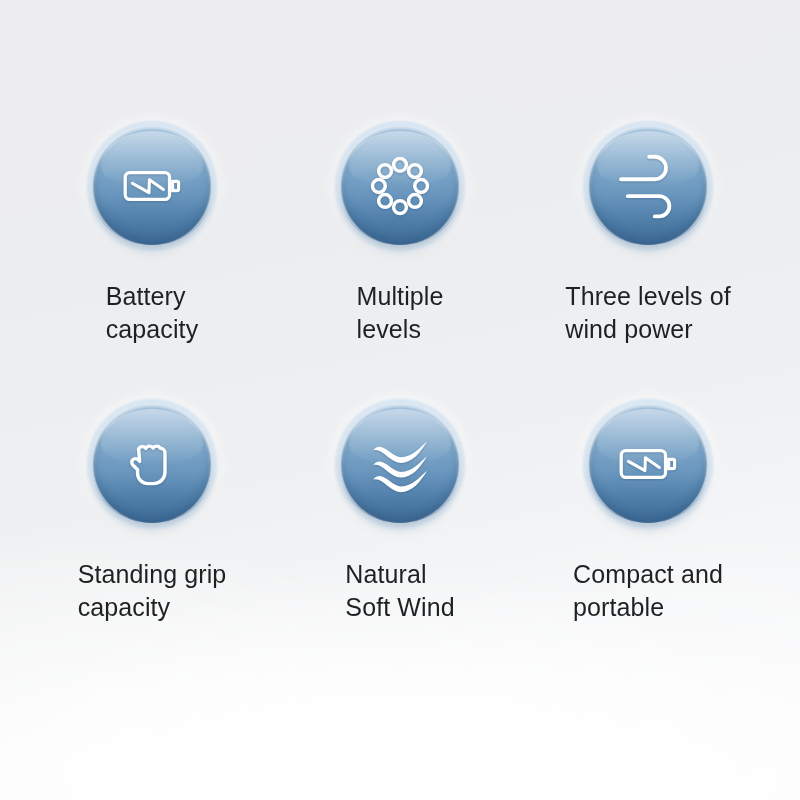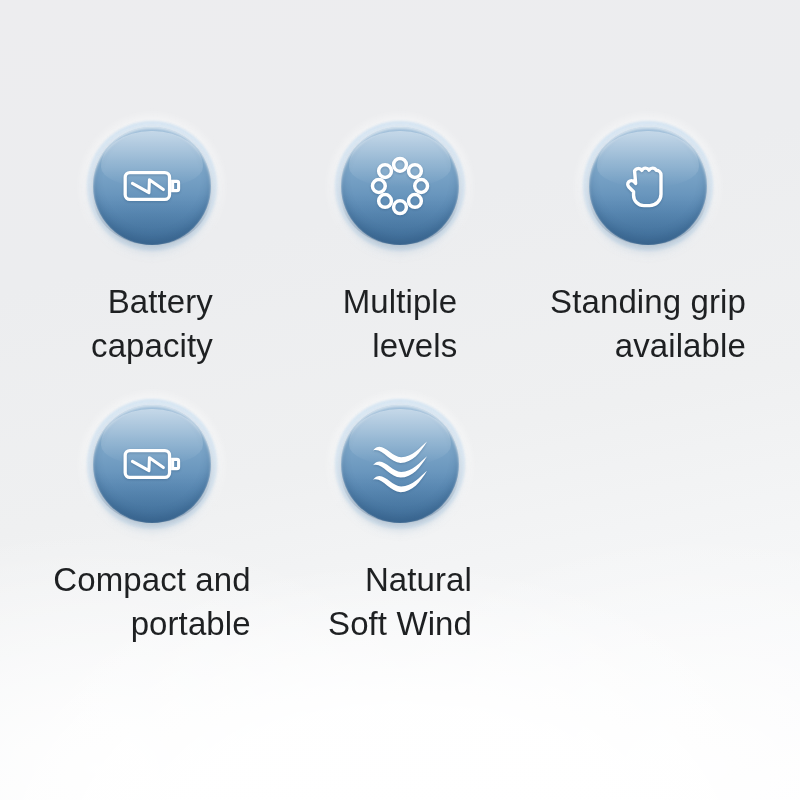--- a/index.html
+++ b/index.html
@@ -152,23 +152,23 @@
     width: 66px;
     height: 66px;
     display: block;
     filter: drop-shadow(0 1px 1px rgba(40,80,120,0.35));
   }
   .icon-svg.wide { width: 72px; height: 72px; }
 
   
   .caption {
     margin-top: 20px;
-    text-align: right;
+    text-align: left;
     color: #1e2022;
-    font-size: 33px;
+    font-size: 25px;
     line-height: 1.32;
     letter-spacing: 0.1px;
     white-space: pre-line;
     font-weight: 400;
   }
 </style>
 </head>
 <body>
 
 <div id="feature-board">
@@ -204,20 +204,35 @@
               <circle cx="11.5" cy="32" r="6.2"></circle>
               <circle cx="17.5" cy="17.5" r="6.2"></circle>
             </g>
           </svg>
         </div>
       </div>
       <div class="caption">Multiple
 levels</div>
     </div>
 
+    <div class="feature">
+      <div class="orb-wrap">
+        <div class="orb-ring"></div>
+        <div class="orb">
+          <svg class="icon-svg wide" viewBox="0 0 64 64">
+            <g fill="none" stroke="#ffffff" stroke-width="3.4" stroke-linecap="round">
+              <path d="M8 26 H38 a10 10 0 0 0 0 -20 H33"></path>
+              <path d="M14 41 H42 a9 9 0 0 1 0 18 H38"></path>
+            </g>
+          </svg>
+        </div>
+      </div>
+      <div class="caption">Three levels of
+wind power</div>
+    </div>
 
     <div class="feature">
       <div class="orb-wrap">
         <div class="orb-ring"></div>
         <div class="orb">
           <svg class="icon-svg" viewBox="0 0 64 64">
             <path d="M19 17.5
                      a4 4 0 0 1 7 -0.6
                      a4 4 0 0 1 7 -0.3
                      a4 4 0 0 1 7 0.2
@@ -228,36 +243,21 @@
                      a10 10 0 0 1 -10 -10
                      v-3.5
                      l-4.6 -4.6
                      a3.6 3.6 0 0 1 5.1 -5.1
                      L20 29.5
                      z" fill="none" stroke="#ffffff" stroke-width="3.3" stroke-linejoin="round" stroke-linecap="round"></path>
           </svg>
         </div>
       </div>
       <div class="caption">Standing grip
-available</div>
-    </div>
-
-    <div class="feature">
-      <div class="orb-wrap">
-        <div class="orb-ring"></div>
-        <div class="orb">
-          <svg class="icon-svg" viewBox="0 0 64 64">
-            <rect x="6" y="19" width="43" height="26" rx="4.5" ry="4.5" fill="none" stroke="#ffffff" stroke-width="3.2"></rect>
-            <path d="M52 27.5 h4.2 a1.6 1.6 0 0 1 1.6 1.6 v5.8 a1.6 1.6 0 0 1 -1.6 1.6 H52 z" fill="none" stroke="#ffffff" stroke-width="3"></path>
-            <path d="M13 29.5 L29 38.5 L29.5 26 L43 35.5" fill="none" stroke="#ffffff" stroke-width="3" stroke-linecap="round" stroke-linejoin="round"></path>
-          </svg>
-        </div>
-      </div>
-      <div class="caption">Compact and
-portable</div>
+capacity</div>
     </div>
 
     <div class="feature">
       <div class="orb-wrap">
         <div class="orb-ring"></div>
         <div class="orb">
           <svg class="icon-svg wide" viewBox="0 0 64 64">
             <g fill="#ffffff">
               <path d="M8 20 C16 10, 24 26, 33 26 C43 26, 50 17, 56 12
                        C50 22, 43 31, 32.5 31 C23 31, 16 17, 8 20 Z"></path>
@@ -266,14 +266,29 @@
               <path d="M8 46 C16 36, 24 52, 33 52 C43 52, 50 43, 56 38
                        C50 48, 43 57, 32.5 57 C23 57, 16 43, 8 46 Z"></path>
             </g>
           </svg>
         </div>
       </div>
       <div class="caption">Natural
 Soft Wind</div>
     </div>
 
+    <div class="feature">
+      <div class="orb-wrap">
+        <div class="orb-ring"></div>
+        <div class="orb">
+          <svg class="icon-svg" viewBox="0 0 64 64">
+            <rect x="6" y="19" width="43" height="26" rx="4.5" ry="4.5" fill="none" stroke="#ffffff" stroke-width="3.2"></rect>
+            <path d="M52 27.5 h4.2 a1.6 1.6 0 0 1 1.6 1.6 v5.8 a1.6 1.6 0 0 1 -1.6 1.6 H52 z" fill="none" stroke="#ffffff" stroke-width="3"></path>
+            <path d="M13 29.5 L29 38.5 L29.5 26 L43 35.5" fill="none" stroke="#ffffff" stroke-width="3" stroke-linecap="round" stroke-linejoin="round"></path>
+          </svg>
+        </div>
+      </div>
+      <div class="caption">Compact and
+portable</div>
+    </div>
+
   </div>
 </div>
 
 </body></html>

